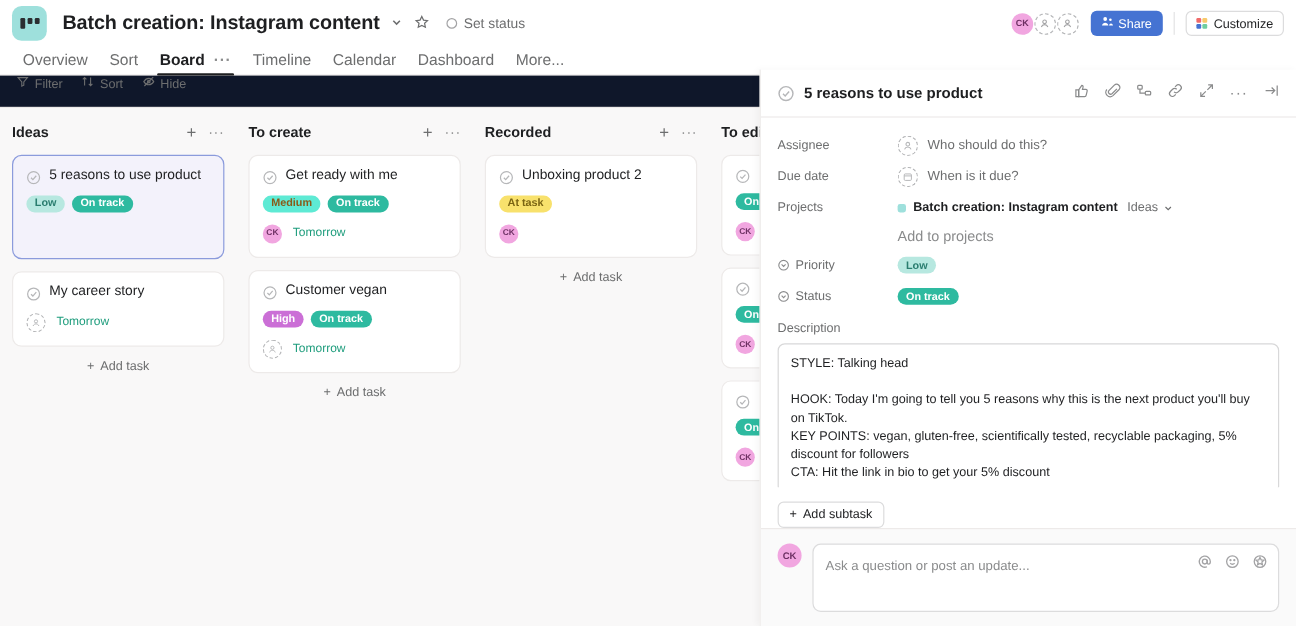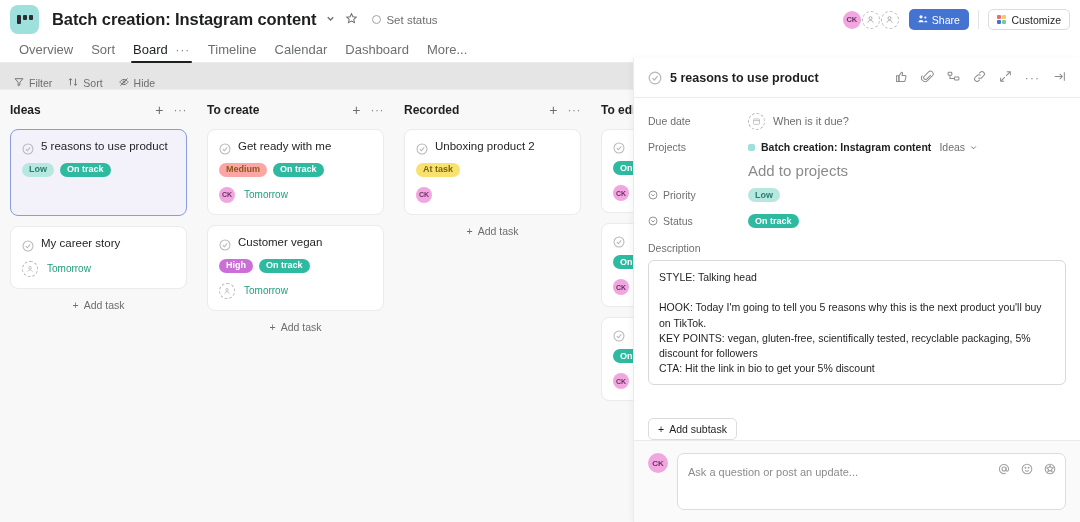--- a/index.html
+++ b/index.html
@@ -67,31 +67,31 @@
 
   
   .tabs {
     height: 24px; display: flex; align-items: flex-end; gap: 0;
     padding: 0 10px; border-bottom: 1px solid #edeae9; background: #fff;
   }
   .tab {
     font-size: 13px; color: #6d6e6f; padding: 0 9px 5px 9px;
     cursor: pointer; white-space: nowrap; position: relative;
   }
-  .tab.active { color: #1e1f21; font-weight: 400; }
+  .tab.active { color: #1e1f21; font-weight: 700; }
   .tab.active::after {
     content: ""; position: absolute; left: 7px; right: 7px; bottom: -1px;
     height: 2px; background: #1e1f21; border-radius: 1px;
   }
   .tab .dots { margin-left: 4px; color: #8a8b8c; letter-spacing: 0.5px; }
 
   
   .viewbar {
-    height: 27px; display: flex; align-items: flex-end; gap: 16px;
-    padding: 0 14px; border-bottom: 1px solid #edeae9; background: #e5e5e5;
+    height: 27px; display: flex; align-items: flex-start; gap: 16px;
+    padding: 0 14px; border-bottom: 1px solid #edeae9; background: #0f172a;
   }
   .vb-item {
     display: flex; align-items: center; gap: 5px;
     font-size: 10.5px; color: #6d6e6f; cursor: pointer;
   }
   .vb-item svg { width: 10px; height: 10px; }
 
   
   .board {
     position: absolute; top: 90px; left: 0; right: 0; bottom: 0;
@@ -163,21 +163,21 @@
   .flabel svg { width: 10px; height: 10px; color: #8a8b8c; }
   .fval { font-size: 11px; color: #6d6e6f; display: flex; align-items: center; gap: 8px; }
   .dash-av {
     width: 17px; height: 17px; border-radius: 50%; border: 1px dashed #b6b7b9;
     display: flex; align-items: center; justify-content: center; color: #b6b7b9;
   }
   .dash-av svg { width: 9px; height: 9px; }
   .proj-chip { display: flex; align-items: center; gap: 6px; font-size: 10.5px; color: #1e1f21; font-weight: 600; }
   .proj-dot { width: 7px; height: 7px; border-radius: 2px; background: #9ee0dc; display: inline-block; }
   .proj-sec { font-size: 10.5px; color: #6d6e6f; display: flex; align-items: center; gap: 4px; }
-  .subtle-link { font-size: 15px; color: #8a8b8c; padding-left: 100px; line-height: 22px; }
+  .subtle-link { font-size: 12px; color: #8a8b8c; padding-left: 100px; line-height: 22px; }
   .desc-label { font-size: 10.5px; color: #6d6e6f; margin: 8px 0 6px 0; }
 
   .desc-box {
     border: 1px solid #d8d8d9; border-radius: 6px; height: 125px;
     display: flex; flex-direction: column; overflow: hidden;
   }
   .desc-text {
     flex: 1; padding: 9px 10px 0 10px; font-size: 10.5px; line-height: 1.45;
     color: #1e1f21; white-space: pre-wrap; outline: none;
   }
@@ -380,21 +380,21 @@
         <div class="card-title-row">
           <span class="check-circle">
             <svg viewBox="0 0 14 14" fill="none" stroke="currentColor" stroke-width="1.2">
                 <circle cx="7" cy="7" r="5.8"></circle>
                 <path d="M4.5 7.2 6.3 9 9.6 5.2"></path>
               </svg>
           </span>
           <span class="card-title">Get ready with me</span>
         </div>
         <div class="tags">
-          <span class="tag" style="background:#fca5a5;color:#8a5a18">Medium</span>
+          <span class="tag" style="background:#5eead4;color:#8a5a18">Medium</span>
           <span class="tag" style="background:#2ebaa0;color:#ffffff">On track</span>
         </div>
         <div class="card-meta">
           <span class="meta-av ck">CK</span>
           <span class="meta-due">Tomorrow</span>
         </div>
       </div>
 
       <div class="card">
         <div class="card-title-row">
@@ -563,20 +563,32 @@
         <span style="font-size:13px;letter-spacing:.8px;line-height:1">···</span>
         <span>
           <svg viewBox="0 0 14 14" fill="none" stroke="currentColor" stroke-width="1.1">
               <path d="M1.8 7h8.2M7.2 4.2 10 7l-2.8 2.8M12.2 2.4v9.2"></path>
             </svg>
         </span>
       </span>
     </div>
 
     <div class="detail-body">
+      <div class="frow">
+        <span class="flabel">Assignee</span>
+        <span class="fval">
+          <span class="dash-av">
+            <svg viewBox="0 0 12 12" fill="none" stroke="currentColor" stroke-width="1.2">
+                <circle cx="6" cy="4.2" r="2"></circle>
+                <path d="M2.4 10c.6-1.9 2-2.6 3.6-2.6S9 8.1 9.6 10"></path>
+              </svg>
+          </span>
+          <span>Who should do this?</span>
+        </span>
+      </div>
 
       <div class="frow">
         <span class="flabel">Due date</span>
         <span class="fval">
           <span class="dash-av">
             <svg viewBox="0 0 12 12" fill="none" stroke="currentColor" stroke-width="1.1">
                 <rect x="2" y="2.6" width="8" height="7.2" rx="1.2"></rect>
                 <path d="M2 4.8h8"></path>
               </svg>
           </span>

